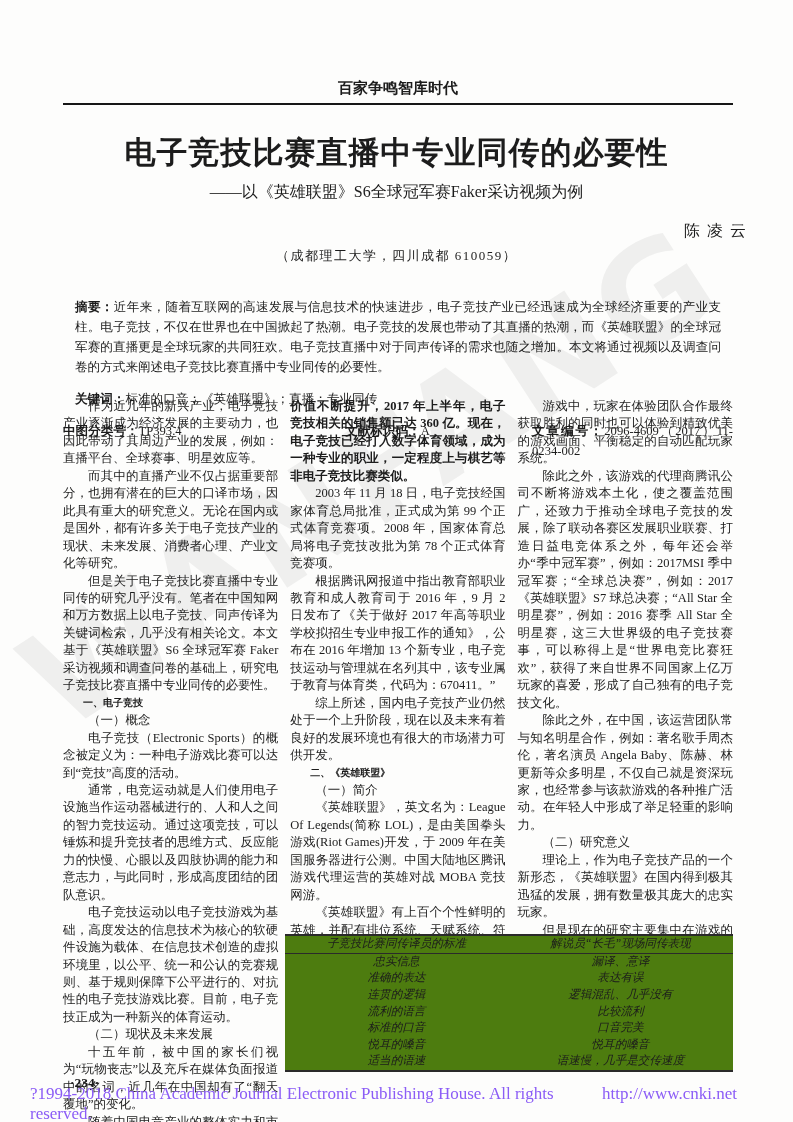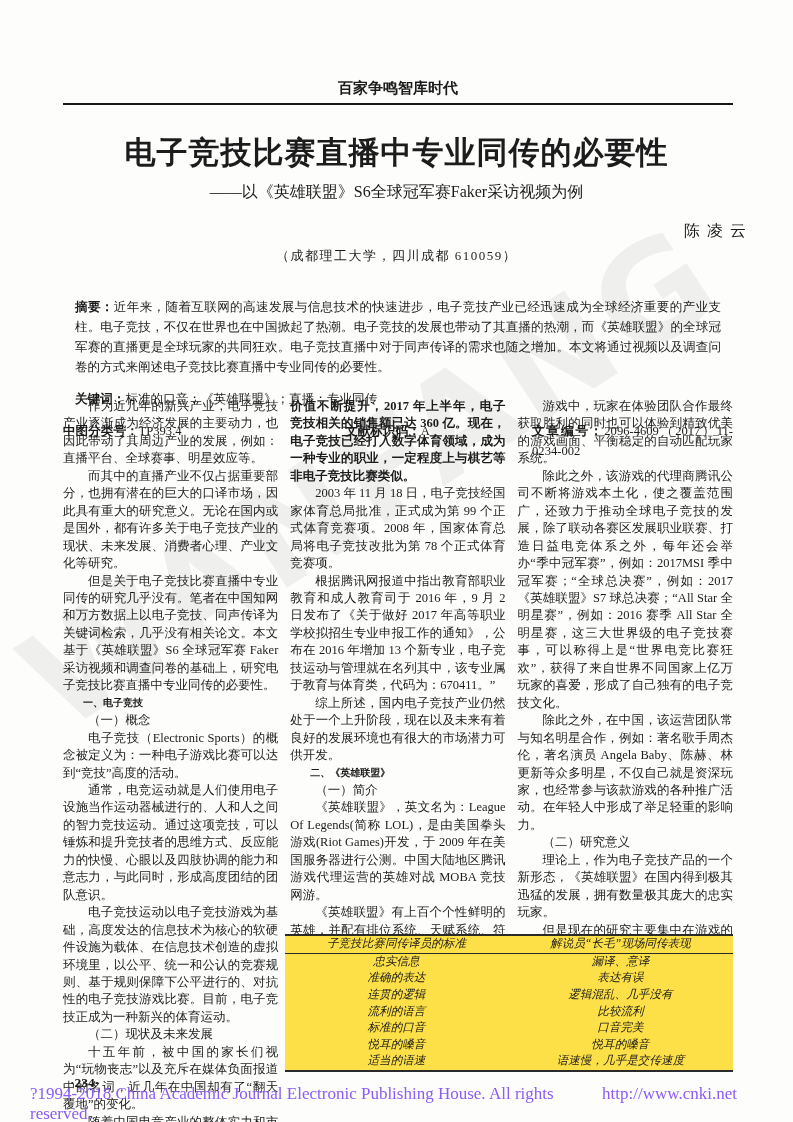--- a/index.html
+++ b/index.html
@@ -25,21 +25,21 @@
   
   .body-wrap{position:absolute;top:398px;left:63px;width:670px;height:680px;z-index:1;}
   .cols{display:flex;gap:12px;}
   .col{width:215.3px;font-size:12.5px;line-height:17.45px;text-align:justify;}
   .col p{margin:0;}
   .p-para{text-indent:2em;}
   .p-cont{text-indent:0;font-weight:bold;}
   .p-h1{text-indent:2em;font-family:Liberation Mono, monospace;font-weight:bold;font-size:10px;}
   .p-h2{text-indent:2em;}
   
-  .table-wrap{position:absolute;left:222px;top:536px;width:448px;background:#fde047;z-index:3;}
+  .table-wrap{position:absolute;left:222px;top:536px;width:448px;background:#4d7c0f;z-index:3;}
   .std-table{width:100%;border-collapse:collapse;font-size:11.6px;font-style:italic;
              border-top:2px solid #2a2a2a;border-bottom:2px solid #2a2a2a;}
   .std-table th{font-weight:bold;border-bottom:1.2px solid #2a2a2a;}
   .std-table th,.std-table td{text-align:center;padding:1.2px 2px;line-height:14.2px;font-weight:normal;}
   
   .watermark{position:absolute;top:400px;left:-40px;width:820px;text-align:center;z-index:0;
              font-family:"DejaVu Sans",sans-serif;font-weight:bold;font-size:135px;letter-spacing:4px;
              color:rgba(120,120,120,0.10);transform:rotate(-33deg);pointer-events:none;user-select:none;}
   
   .page-num{position:absolute;left:70px;top:1075px;font-weight:bold;font-size:13.5px;z-index:4;}

